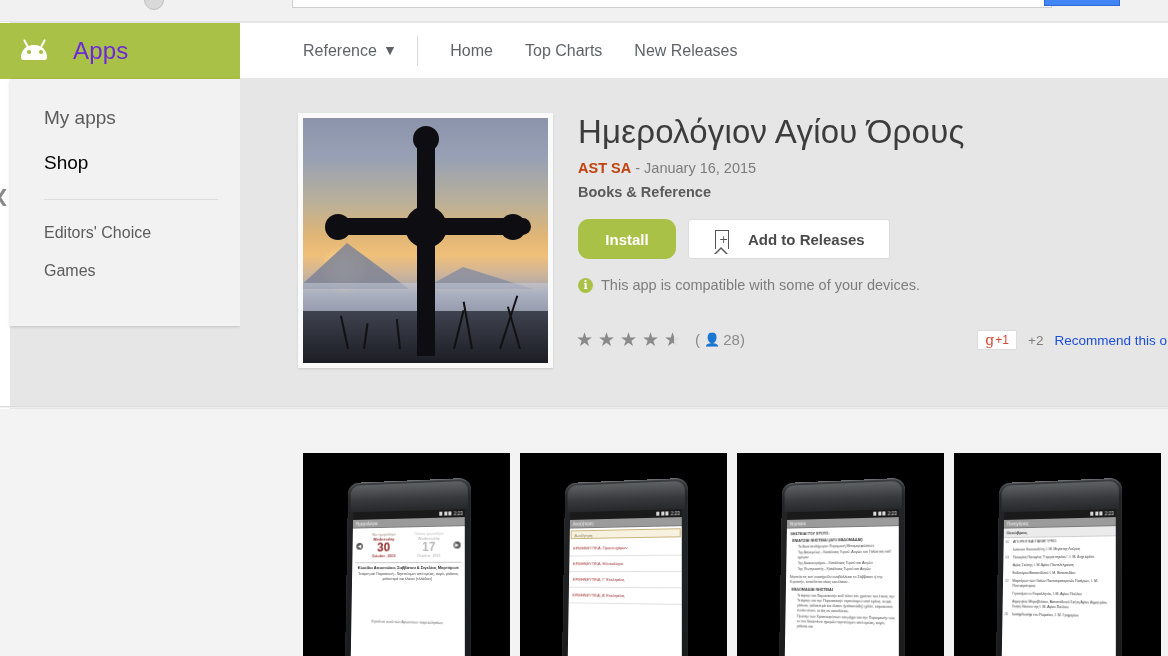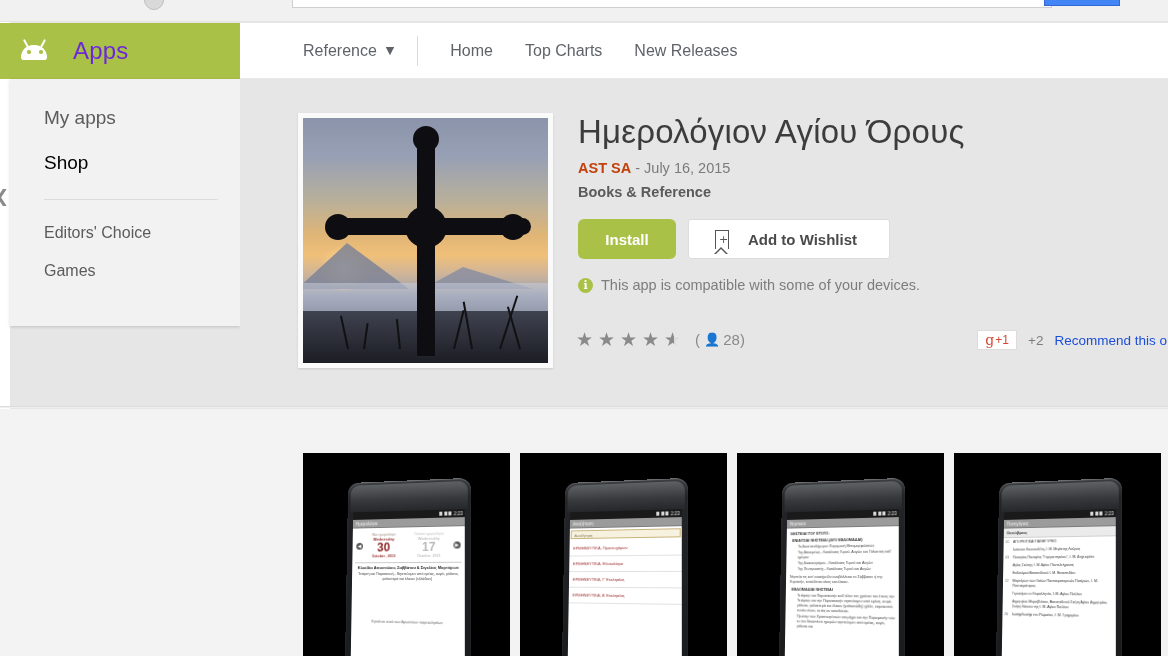--- a/index.html
+++ b/index.html
@@ -240,21 +240,21 @@
   }
   .app-byline .dev { color: #c2410c; font-weight: bold; }
   .app-genre {
     position: absolute; left: 578px; top: 184px;
     font-size: 14.5px; font-weight: bold; color: #5a5a5a;
   }
 
   .install-btn {
     position: absolute; left: 578px; top: 219px;
     width: 98px; height: 40px;
-    background: #aac148; border: none; border-radius: 6px;
+    background: #aac148; border: none; border-radius: 11px;
     color: #ffffff; font-size: 15px; font-weight: bold;
     font-family: "Liberation Sans", sans-serif;
     cursor: pointer;
   }
   .wishlist-btn {
     position: absolute; left: 688px; top: 219px;
     width: 202px; height: 40px;
     background: #ffffff; border: 1px solid #dcdcdc; border-radius: 3px;
     display: flex; align-items: center; cursor: pointer;
   }
@@ -501,31 +501,31 @@
       <div class="icon-weed" style="left:96px;height:30px;transform:rotate(-6deg);"></div>
       <div class="icon-weed" style="left:150px;height:40px;transform:rotate(14deg);"></div>
       <div class="icon-weed" style="left:168px;height:48px;transform:rotate(-10deg);"></div>
       <div class="icon-weed" style="left:196px;height:56px;transform:rotate(18deg);"></div>
       <div class="icon-weed" style="left:216px;height:44px;transform:rotate(-16deg);"></div>
     </div>
   </div>
 
   <div class="app-title">Ημερολόγιον Αγίου Όρους</div>
   <div class="app-byline">
-    <span class="dev">AST SA</span><span> - </span><span>July 16, 2015</span>
+    <span class="dev">AST SA</span><span> - </span><span>January 16, 2015</span>
   </div>
   <div class="app-genre">Books &amp; Reference</div>
 
   <button class="install-btn">Install</button>
 
   <div class="wishlist-btn">
     <div class="bookmark-icon">
       <span class="bookmark-plus">+</span>
     </div>
-    <span class="wishlist-label">Add to Wishlist</span>
+    <span class="wishlist-label">Add to Releases</span>
   </div>
 
   <div class="compat-row">
     <div class="info-icon">i</div>
     <div class="compat-text">This app is compatible with some of your devices.</div>
   </div>
 
   <div class="rating-row">
     <div class="stars">
       <div class="star">★<span class="fill" style="width:100%">★</span></div>

